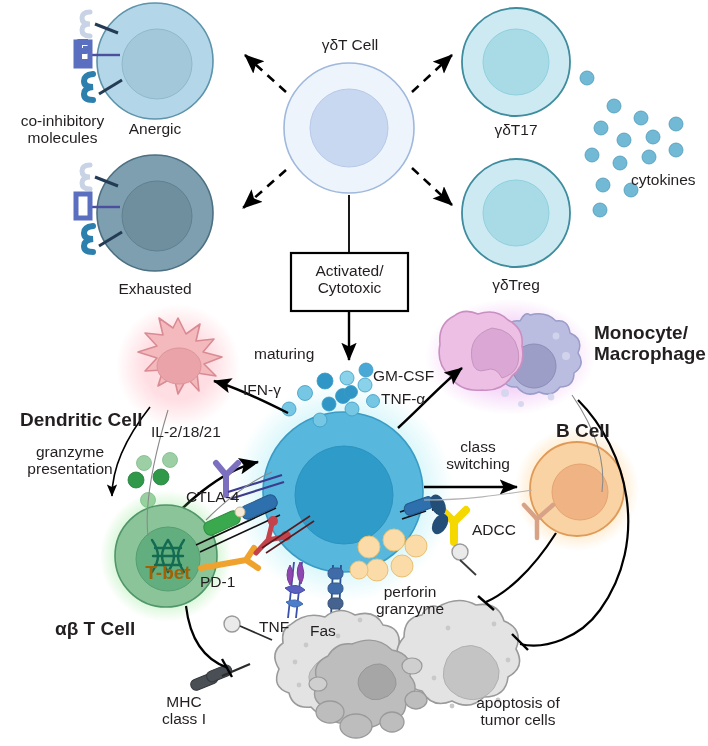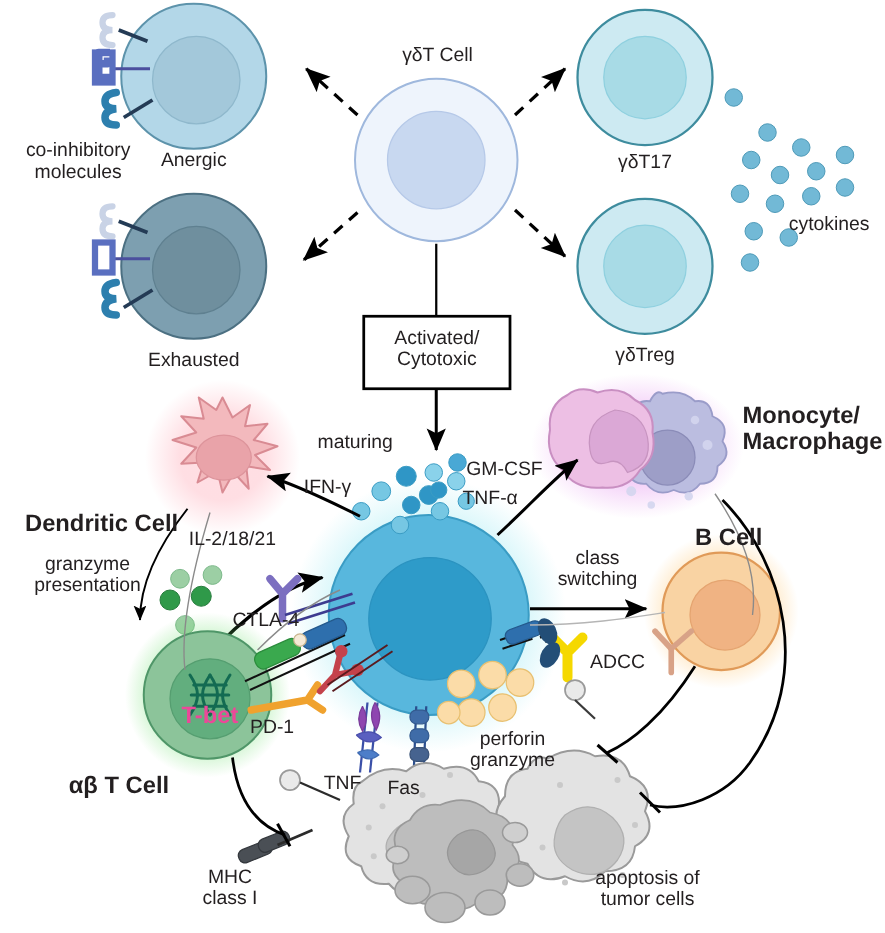--- a/index.html
+++ b/index.html
@@ -5,21 +5,21 @@
   html,body{margin:0;padding:0;background:#ffffff;}
   body{width:708px;height:746px;position:relative;overflow:hidden;
        font-family:"Liberation Sans","DejaVu Sans",sans-serif;color:#231f20;}
   #stage{position:absolute;left:0;top:0;width:708px;height:746px;}
   svg#canvas{position:absolute;left:0;top:0;width:708px;height:746px;}
   .lbl{position:absolute;white-space:pre;line-height:1.12;}
   .t16{font-size:15.5px;}
   .t15{font-size:19px;}
   .b{font-weight:bold;}
   .ctr{text-align:center;}
-  .wht{color:#ec4899;font-weight:bold;}
+  .wht{color:#a16207;font-weight:bold;}
 </style>
 </head>
 <body>
 
 <div id="stage">
 
 <svg id="canvas" viewBox="0 0 708 746">
   <defs>
     <marker id="arr" markerWidth="9" markerHeight="9" refX="7.2" refY="3.2" orient="auto" markerUnits="strokeWidth">
       <path d="M0,0 L7.6,3.2 L0,6.4 L1.6,3.2 Z" fill="#000"></path>
@@ -389,21 +389,21 @@
 <div class="lbl t16" style="left:186px;top:488px;">CTLA-4</div>
 
 <div class="lbl t16" style="left:200px;top:573px;">PD-1</div>
 
 <div class="lbl t15 wht ctr" style="left:134px;top:562px;width:68px;">T-bet</div>
 
 <div class="lbl t15 b" style="left:55px;top:618px;">αβ T Cell</div>
 
 <div class="lbl t16" style="left:373px;top:367px;">GM-CSF</div>
 
-<div class="lbl t16" style="left:370px;top:390px;">TNF-α</div>
+<div class="lbl t16" style="left:381px;top:390px;">TNF-α</div>
 
 <div class="lbl t15 b" style="left:594px;top:322px;white-space:pre-line;">Monocyte/
 Macrophage</div>
 
 <div class="lbl t15 b" style="left:556px;top:420px;">B Cell</div>
 
 <div class="lbl t16 ctr" style="left:436px;top:438px;width:84px;white-space:pre-line;">class
 switching</div>
 
 <div class="lbl t16" style="left:448px;top:521px;margin-left:24px;">ADCC</div>

